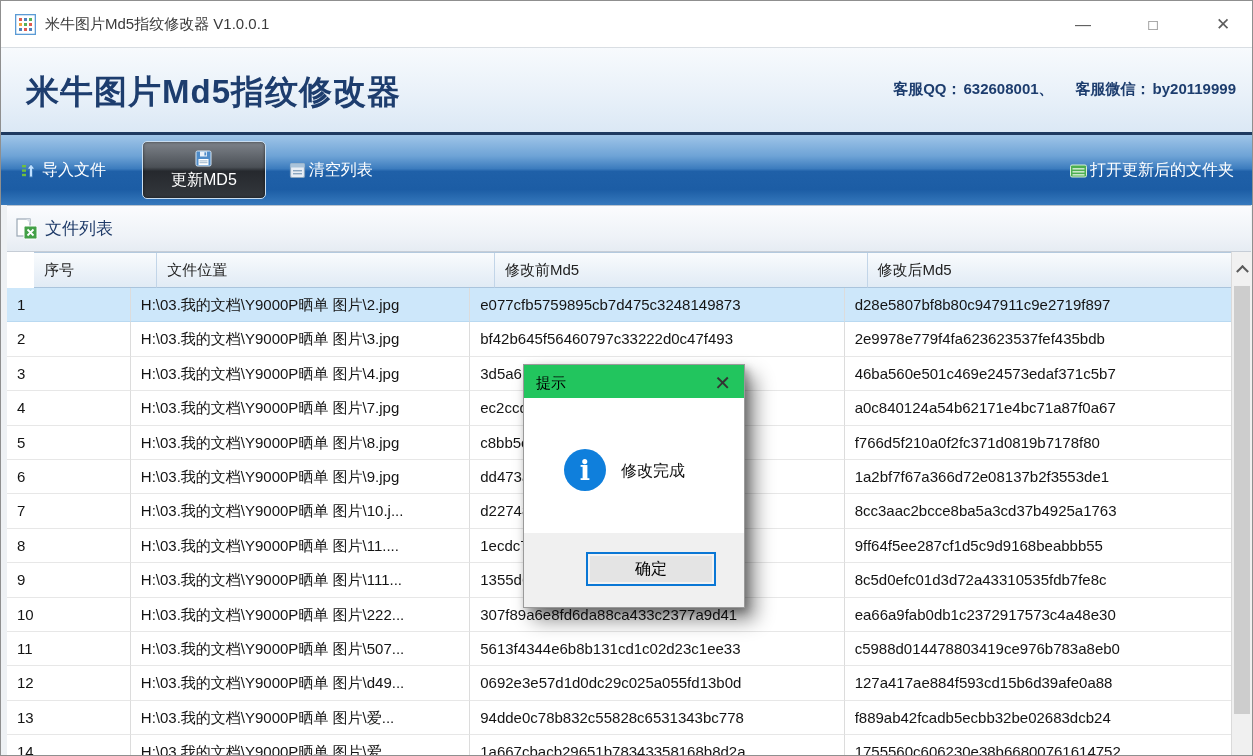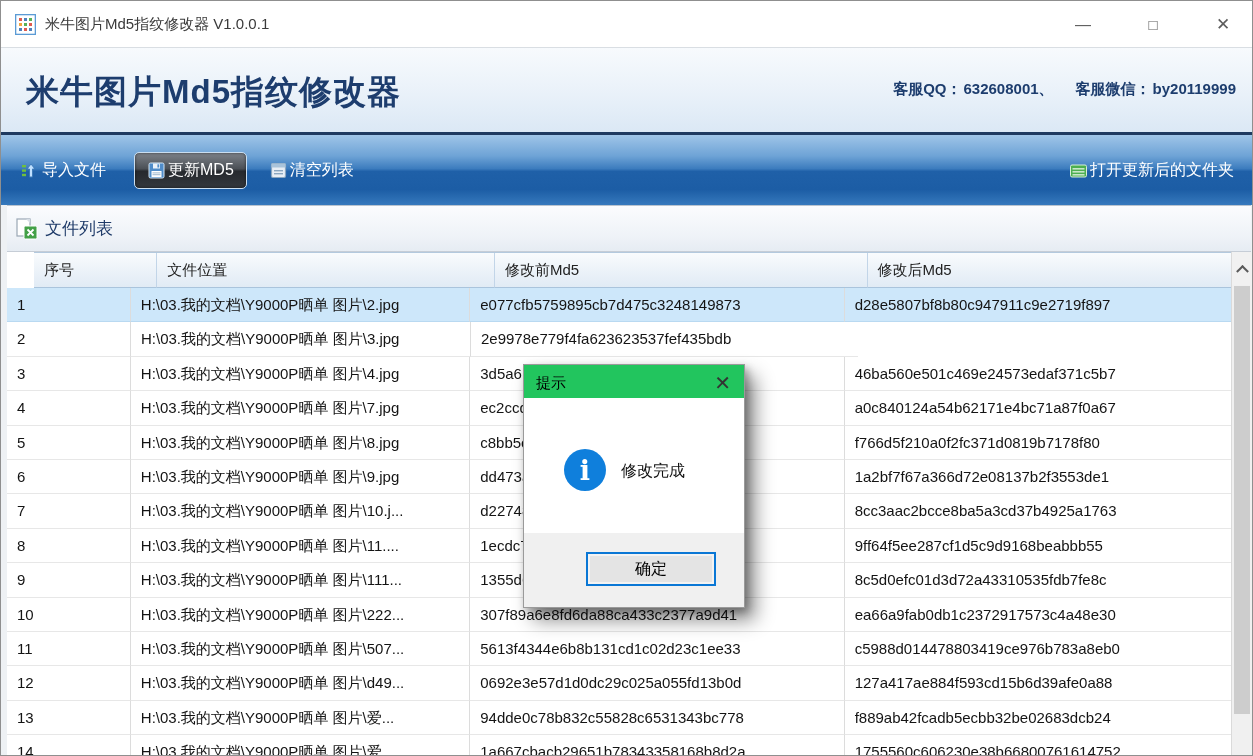--- a/index.html
+++ b/index.html
@@ -21,21 +21,21 @@
   .header { height:84px; background:linear-gradient(180deg,#f7fafd 0%,#e9f1f9 55%,#dbe8f5 100%); position:relative; }
   .page-title { position:absolute; left:25px; top:22px; font-size:33px; font-weight:700; color:#1d3d6e; letter-spacing:1px; }
   .support { position:absolute; right:16px; top:32px; font-size:15px; font-weight:700; color:#1d3d6e; }
   .support span { margin-left:2px; }
   .support .gap { display:inline-block; width:18px; }
 
   
   .toolbar { height:73px; background:linear-gradient(180deg,#9fc5e8 0%,#6ea3d6 30%,#3c7cbe 48%,#1f60a8 52%,#1c5da5 78%,#3679bd 100%); border-top:3px solid #1e3a60; display:flex; align-items:center; position:relative; }
   .tb-btn { display:flex; align-items:center; gap:2px; color:#ffffff; font-size:16px; padding:8px 10px; cursor:default; }
   .tb-btn.import { margin-left:10px; }
-  .tb-btn.update { margin-left:18px; background:linear-gradient(180deg,#7e838a 0%,#4b5056 45%,#26292e 52%,#33373c 100%); border:1px solid #cadef0; border-radius:5px; box-shadow:inset 0 0 3px rgba(0,0,0,.6); padding:7px 12px; }
+  .tb-btn.update { margin-left:26px; background:linear-gradient(180deg,#7e838a 0%,#4b5056 45%,#26292e 52%,#33373c 100%); border:1px solid #cadef0; border-radius:5px; box-shadow:inset 0 0 3px rgba(0,0,0,.6); padding:7px 28px;flex-direction:column; }
   .tb-btn.clear { margin-left:12px; }
   .tb-btn.openfolder { position:absolute; right:8px; }
   .tb-icon { width:19px; height:19px; flex:0 0 auto; }
 
   
   .listbar { height:47px; margin:0 1px 0 6px; background:linear-gradient(180deg,#fbfcfe 0%,#eef2f7 70%,#e6ecf3 100%); border-top:1px solid #b9c4d0; border-bottom:1px solid #c6cdd6; display:flex; align-items:center; }
   .listbar .fl-icon { margin-left:8px; width:24px; height:22px; }
   .listbar .fl-title { margin-left:6px; font-size:17px; color:#1e3a68; }
 
   
@@ -163,20 +163,21 @@
     <div class="tbody">
         <div class="tr selected">
     <div class="td c-no">1</div>
     <div class="td c-path">H:\03.我的文档\Y9000P晒单 图片\2.jpg</div>
     <div class="td c-b4">e077cfb5759895cb7d475c3248149873</div>
     <div class="td c-af">d28e5807bf8b80c947911c9e2719f897</div>
   </div>
         <div class="tr">
     <div class="td c-no">2</div>
     <div class="td c-path">H:\03.我的文档\Y9000P晒单 图片\3.jpg</div>
+    <div class="td c-b4">bf42b645f56460797c33222d0c47f493</div>
     <div class="td c-af">2e9978e779f4fa623623537fef435bdb</div>
   </div>
         <div class="tr">
     <div class="td c-no">3</div>
     <div class="td c-path">H:\03.我的文档\Y9000P晒单 图片\4.jpg</div>
     <div class="td c-b4">3d5a6b8e2f4a1c7d3092e5f6b8a419cd</div>
     <div class="td c-af">46ba560e501c469e24573edaf371c5b7</div>
   </div>
         <div class="tr">
     <div class="td c-no">4</div>

